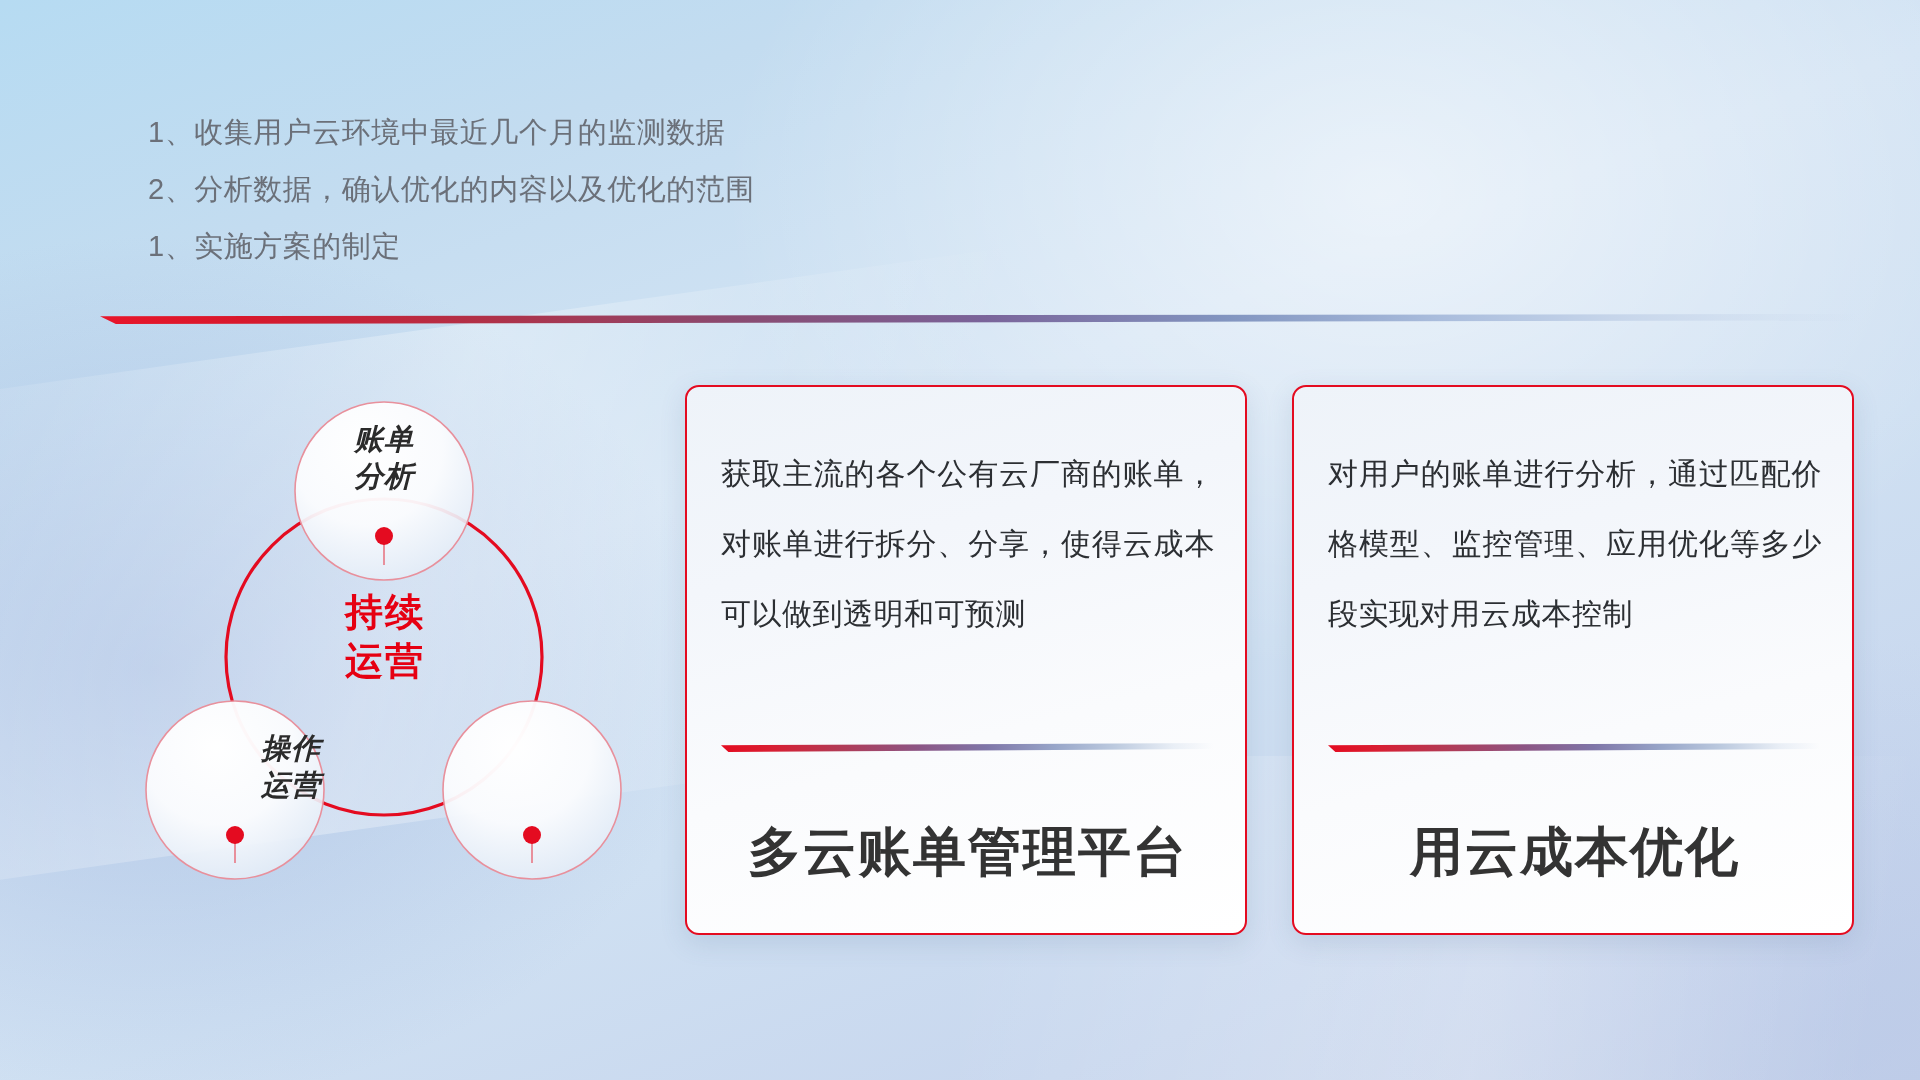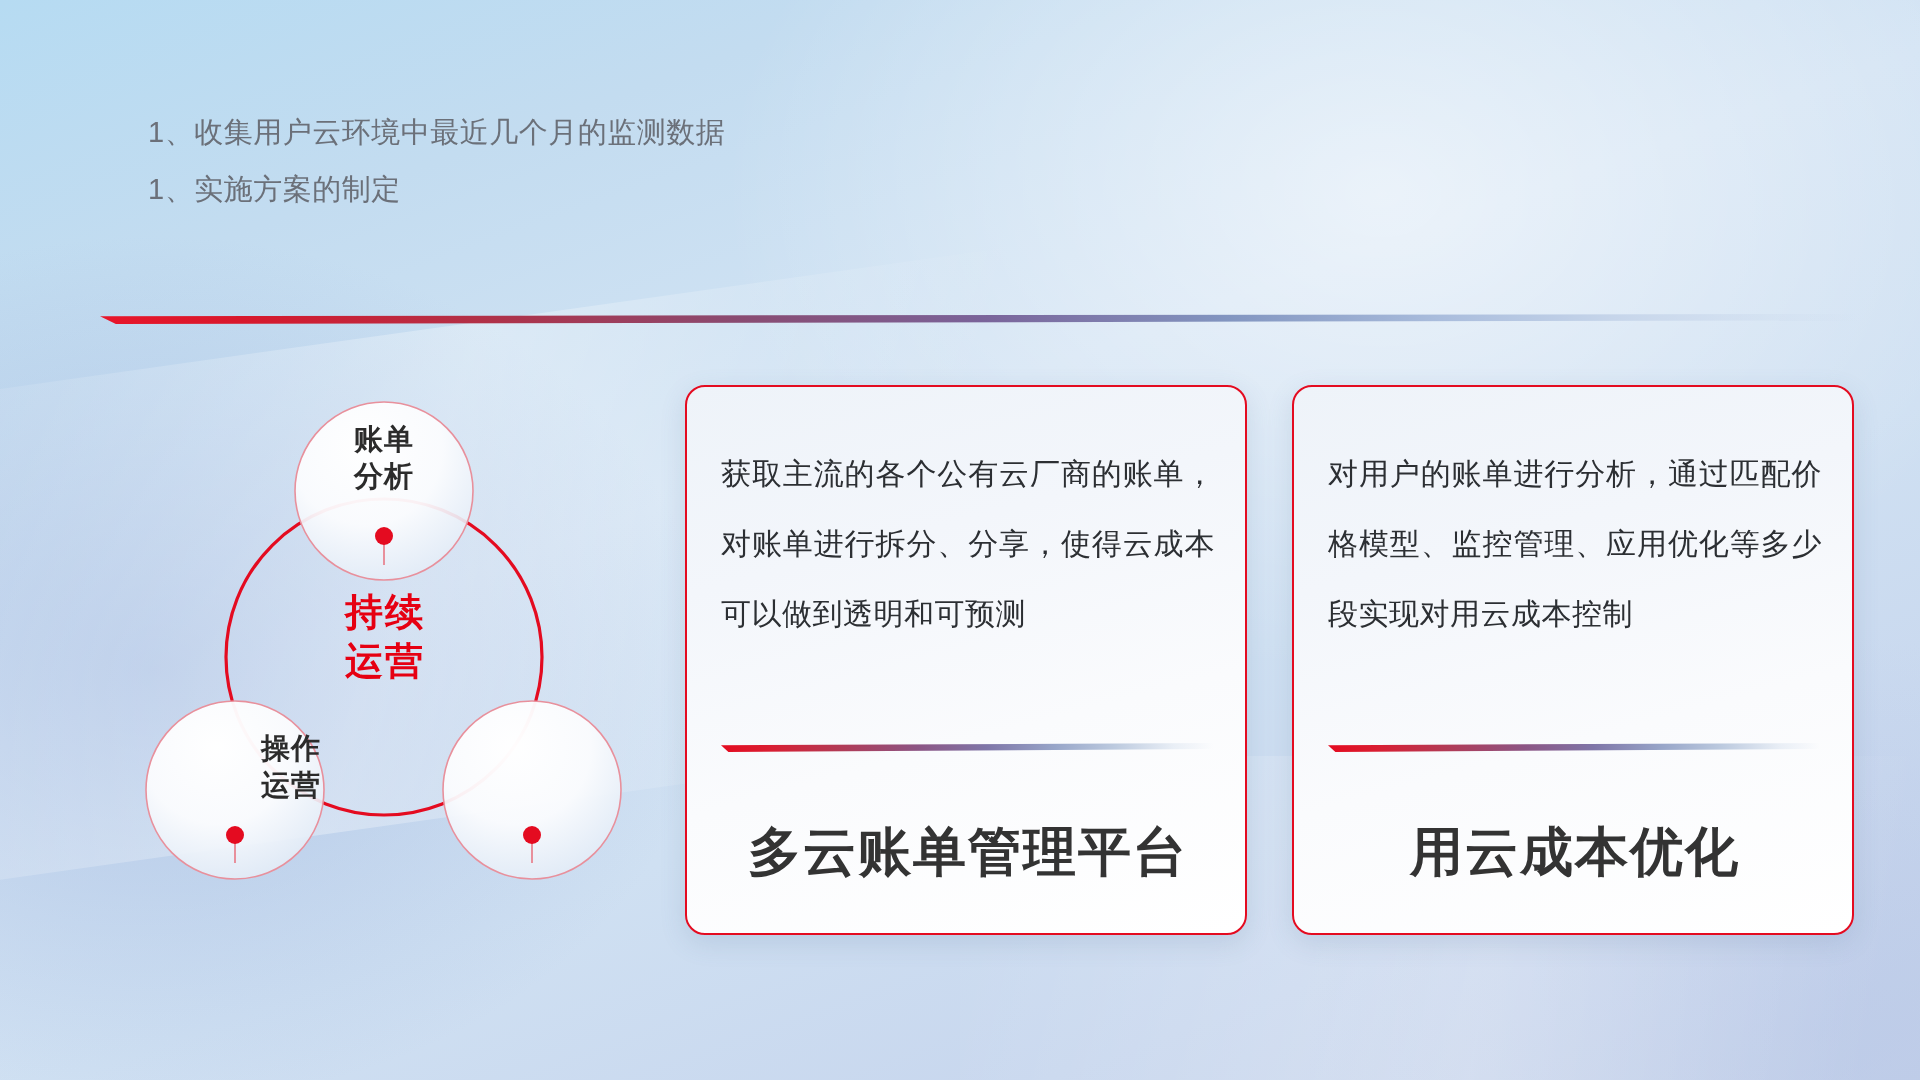--- a/index.html
+++ b/index.html
@@ -106,20 +106,21 @@
 
   .venn-label {
     position: absolute;
     text-align: center;
     color: #2b2b2b;
     font-weight: 700;
     font-size: 29px;
     line-height: 1.28;
     white-space: pre-line;
     letter-spacing: 1px;
+    font-style: italic;
   }
   .venn-label.top   { left: 204px; top: 66px;  width: 170px; }
   .venn-label.left  { left: 56px;  top: 375px; width: 170px; text-align: right; }
   .venn-label.right { left: 350px; top: 370px; width: 170px; }
 
   .venn-center {
     position: absolute;
     left: 160px;
     top: 200px;
     width: 260px;
@@ -133,21 +134,21 @@
     margin-top: 33px;
   }
 
   
   .card {
     position: absolute;
     top: 385px;
     width: 562px;
     height: 550px;
     border: 2px solid #e40b20;
-    border-radius: 20px;
+    border-radius: 14px;
     background: linear-gradient(165deg, #eef3f9 0%, #f3f6fb 30%, #fafbfd 62%, #ffffff 100%);
     box-shadow: 0 8px 26px rgba(80,110,150,0.16);
     z-index: 6;
     box-sizing: border-box;
     padding: 0;
     overflow: hidden;
   }
   .card.one { left: 685px; }
   .card.two { left: 1292px; }
 
@@ -197,20 +198,21 @@
 </style>
 </head>
 <body>
 
 <div id="slide">
 
   <div class="steps-area">
 
     <div class="steps-col left">
       <span class="step-item">1、收集用户云环境中最近几个月的监测数据</span>
+      <span class="step-item">2、分析数据，确认优化的内容以及优化的范围</span>
       <span class="step-item">1、实施方案的制定</span>
     </div>
 
 
   </div>
 
   <div class="top-rule"></div>
 
   <div class="venn">
     <svg width="560" height="590" viewBox="0 0 560 590" xmlns="http://www.w3.org/2000/svg">

